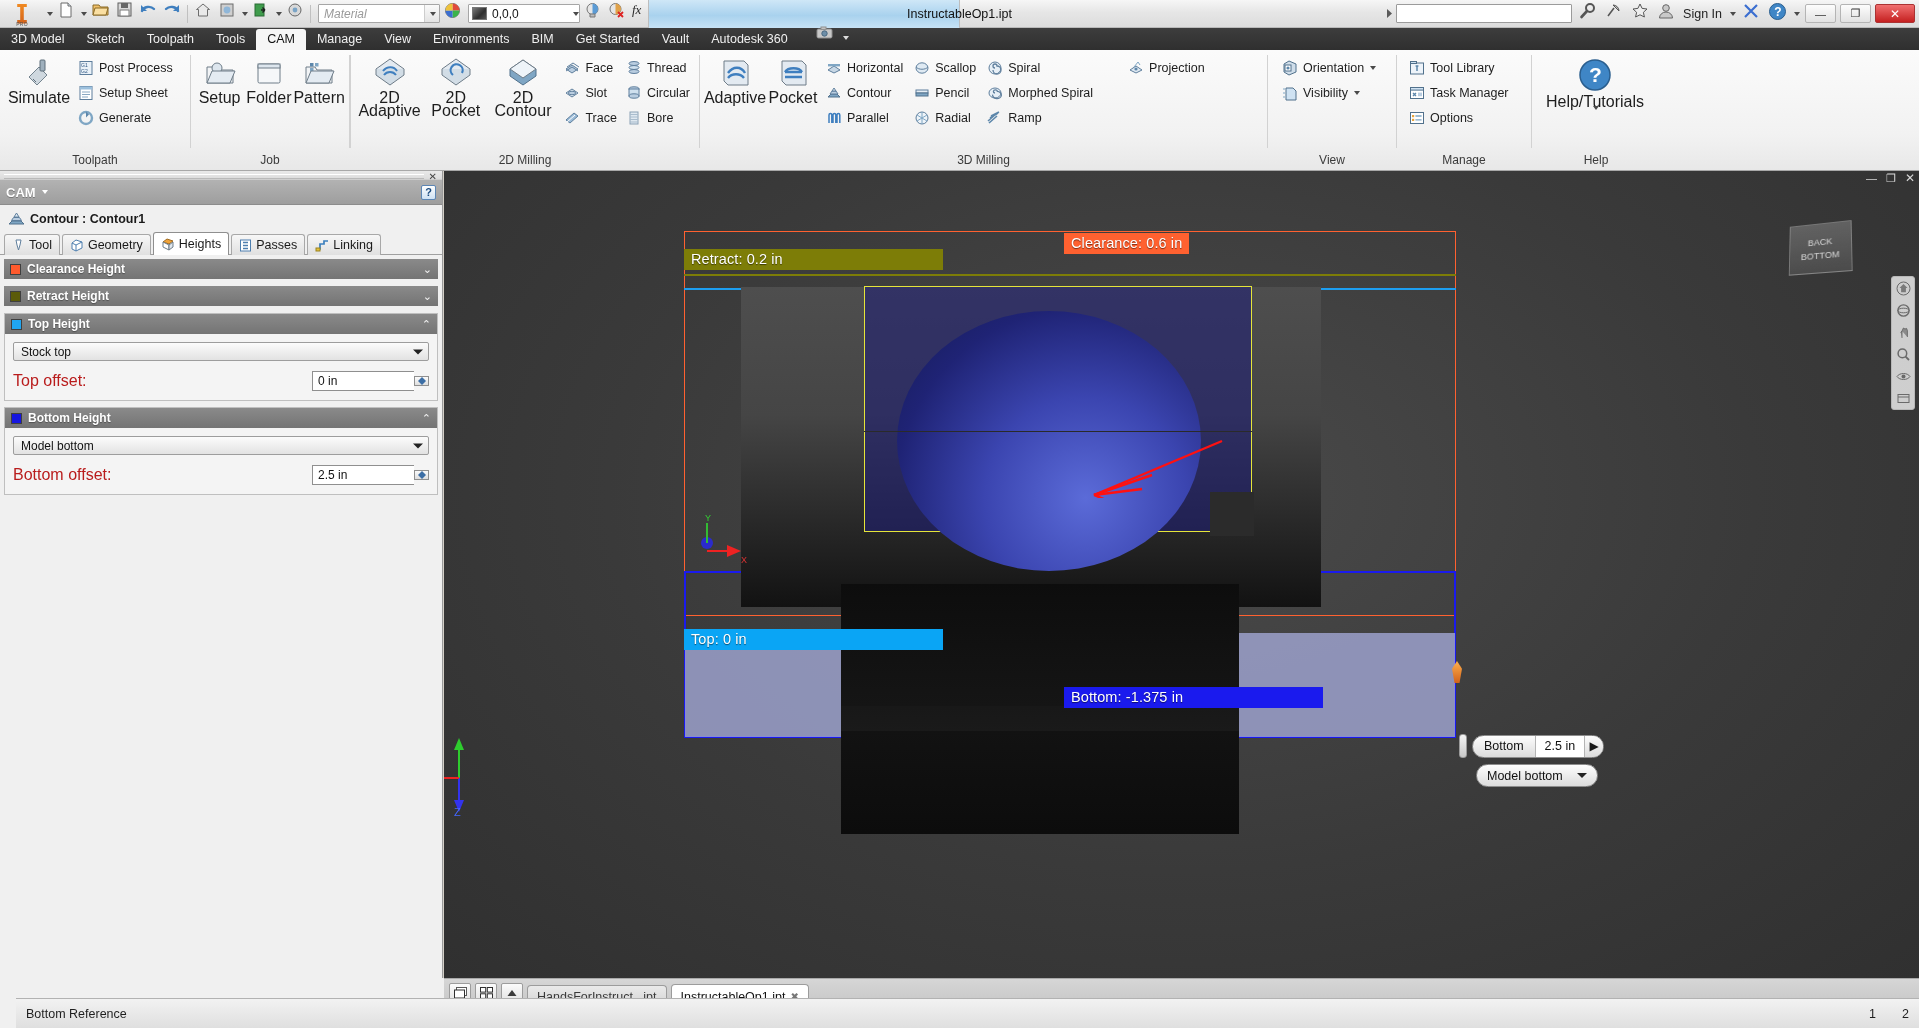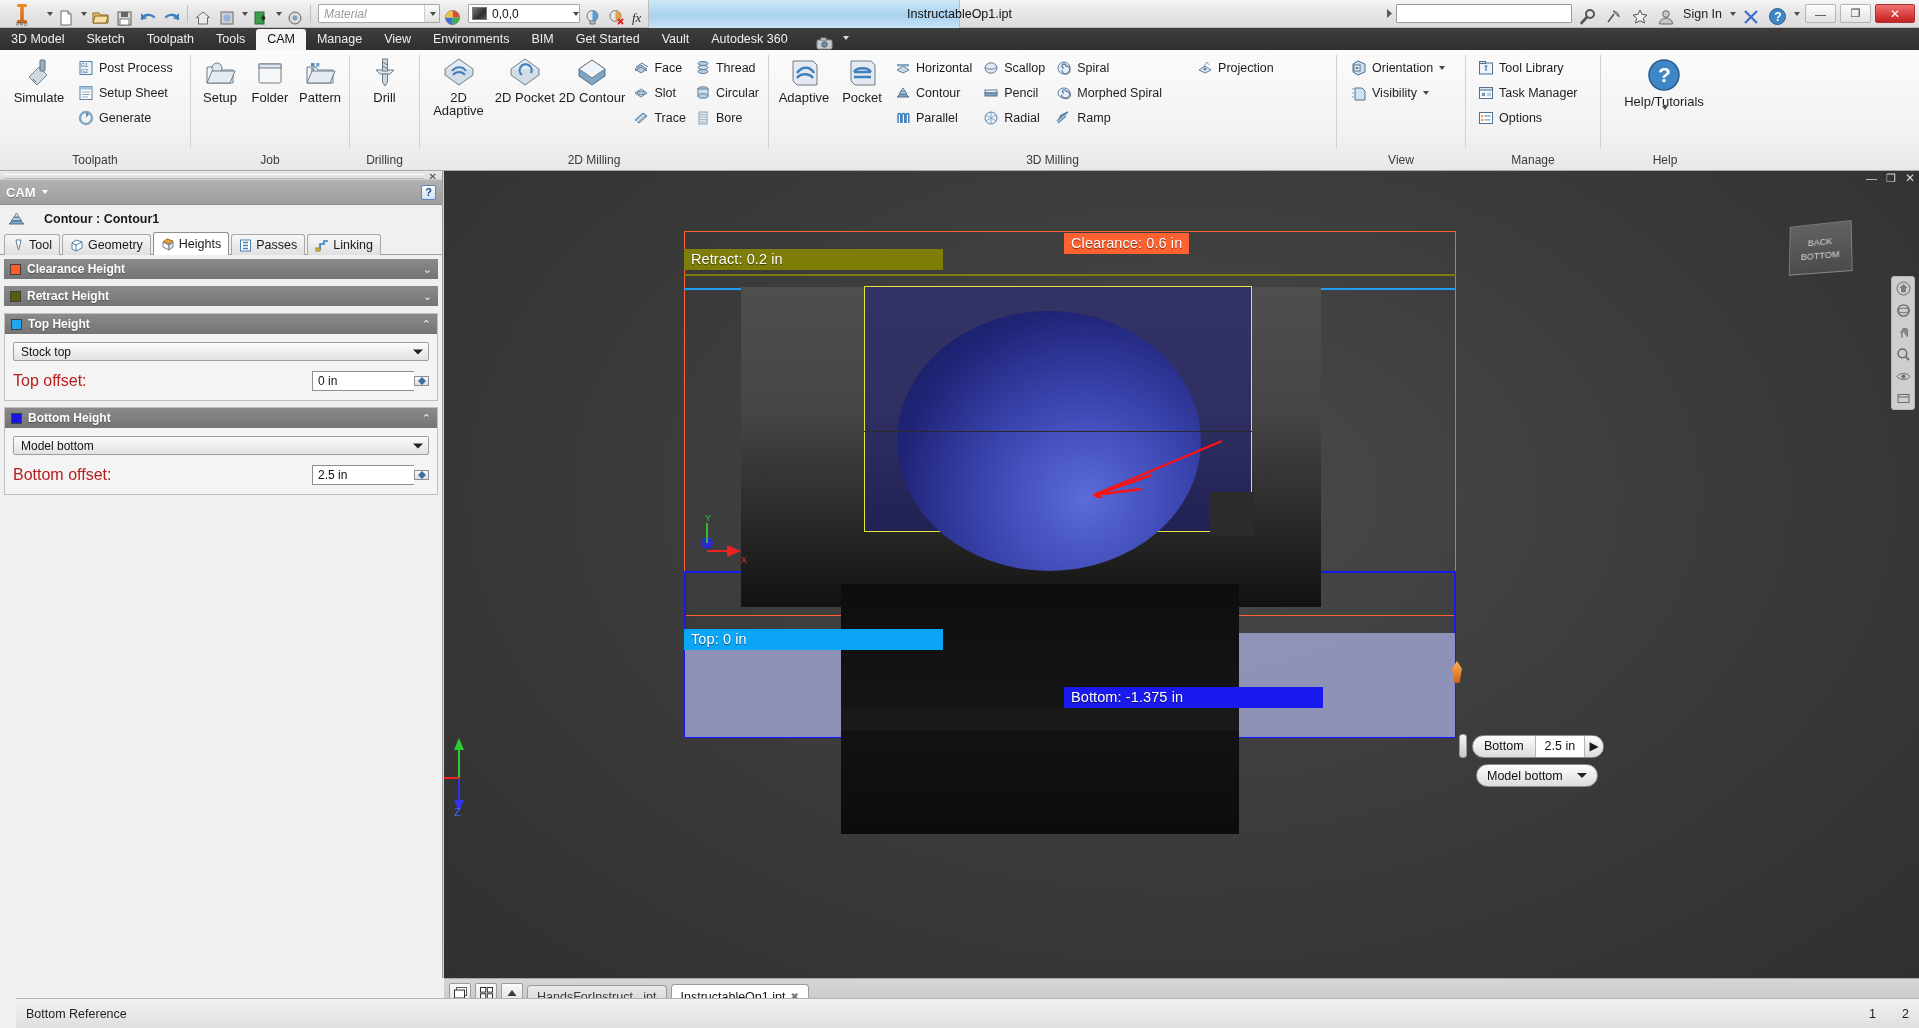--- a/index.html
+++ b/index.html
@@ -14,21 +14,21 @@
   .app { position:relative; width:1919px; height:1028px; }
 
   
   .titlebar {
     position:absolute; left:0; top:0; width:1919px; height:28px;
     background:linear-gradient(180deg,#f6f6f6 0%,#e6e6e6 45%,#dcdcdc 100%);
     border-bottom:1px solid #b9b9b9;
     display:flex; align-items:center;
   }
   .ibtn {
-    width:24px; height:24px; display:flex; align-items:flex-end; justify-content:center;
+    width:24px; height:24px; display:flex; align-items:flex-start; justify-content:center;
     border-radius:2px; flex:none;
   }
   .appbtn {
     width:44px; height:28px; display:flex; align-items:center; justify-content:center;
     position:relative;
   }
   .appbtn .logo {
     width:15px;height:20px;
     background:linear-gradient(180deg,#f08a22,#d2611a);
     clip-path:polygon(18% 0,82% 0,82% 18%,62% 18%,62% 82%,82% 82%,82% 100%,18% 100%,18% 82%,38% 82%,38% 18%,18% 18%);
@@ -128,21 +128,21 @@
   .panel > .cap {
     height:18px; text-align:center; font-size:12px; color:#3a3a3a;
     line-height:16px;
   }
   .psep { width:1px; background:#d2d2d2; margin:5px 0 22px 0; }
 
   .bigbtn {
     width:62px; display:flex; flex-direction:column; align-items:center;
     padding-top:3px; border-radius:3px; cursor:default;
   }
-  .bigbtn .lbl { font-size:13px; margin-top:2px; color:#1d1d1d; text-align:center; line-height:13px;}
+  .bigbtn .lbl { font-size:16px; margin-top:2px; color:#1d1d1d; text-align:center; line-height:13px;}
   .smallcol { display:flex; flex-direction:column; gap:1px; padding-top:2px; }
   .smallbtn {
     display:flex; align-items:center; gap:5px; padding:1px 5px 1px 2px;
     border-radius:3px; height:24px; white-space:nowrap;
   }
   .smallbtn .lbl { font-size:12.5px; color:#1d1d1d; }
 
   
   .ic { display:inline-block; flex:none; }
   .ic32 { width:32px; height:32px; }
@@ -166,21 +166,21 @@
     display:flex; align-items:center; padding:0 6px;
     border-bottom:1px solid #8c8c8c;
   }
   .camhdr .t { font-weight:bold; color:#fff; font-size:13px; text-shadow:0 1px 0 #777;}
   .camhdr .help {
     margin-left:auto; width:15px;height:15px; border:1px solid #5c86b5;
     background:linear-gradient(180deg,#fefefe,#cfe2f4); color:#19497e;
     font-size:11px; font-weight:bold; display:flex; align-items:center; justify-content:center;
     border-radius:2px;
   }
-  .oprow { display:flex; align-items:center; gap:20px; padding:6px 8px 4px 8px; }
+  .oprow { display:flex; align-items:center; gap:6px; padding:6px 8px 4px 8px; }
   .oprow .t { font-weight:bold; font-size:12.5px; color:#1a1a1a; }
 
   .tabsrow { display:flex; align-items:flex-end; padding:0 4px; height:24px;
              border-bottom:1px solid #a0a0a0; gap:2px; }
   .ptab {
     display:flex; align-items:center; gap:4px; height:21px; padding:0 7px;
     background:linear-gradient(180deg,#f7f7f7,#e0e0e0);
     border:1px solid #a8a8a8; border-bottom:none; border-radius:3px 3px 0 0;
     font-size:12.5px; color:#1a1a1a; position:relative; top:1px;
   }
@@ -631,36 +631,20 @@
                 <path d="M3 26 8 14h23l-5 12z" fill="#e4ebf2" stroke="#6e7c88"></path>
               </svg>
           </span>
           <span class="lbl">Pattern</span>
         </div>
       </div>
       <div class="cap">Job</div>
     </div>
     <div class="psep"></div>
 
-    <div class="panel" style="width:69px">
-      <div class="body">
-        <div class="bigbtn">
-          <span class="ic ic32">
-            <svg width="32" height="32" viewBox="0 0 32 32">
-                <path d="M7 13h18l-4 4H11z" fill="#dfe7ee" stroke="#6e7c88"></path>
-                <rect x="13.5" y="2" width="5" height="12" fill="#cdd8e0" stroke="#6e7c88"></rect>
-                <path d="M13.5 17h5v8l-2.5 4-2.5-4z" fill="#cdd8e0" stroke="#6e7c88"></path>
-                <path d="M13.5 5 18.5 8M13.5 9 18.5 12" stroke="#6e7c88"></path>
-              </svg>
-          </span>
-          <span class="lbl">Drill</span>
-        </div>
-      </div>
-      <div class="cap">Drilling</div>
-    </div>
     <div class="psep"></div>
 
     <div class="panel" style="width:348px">
       <div class="body">
         <div class="bigbtn" style="width:76px">
           <span class="ic ic32">
             <svg width="32" height="32" viewBox="0 0 32 32">
                 <path d="M16 2 30 12 16 22 2 12z" fill="#e3eaf1" stroke="#6e7c88"></path>
                 <path d="M2 12v6l14 10 14-10v-6" fill="#d2dde6" stroke="#6e7c88"></path>
                 <path d="M9 14c4-5 11-5 14 0M10 18c3-4 9-4 12 0" stroke="#3f7fbf" stroke-width="2" fill="none"></path>

